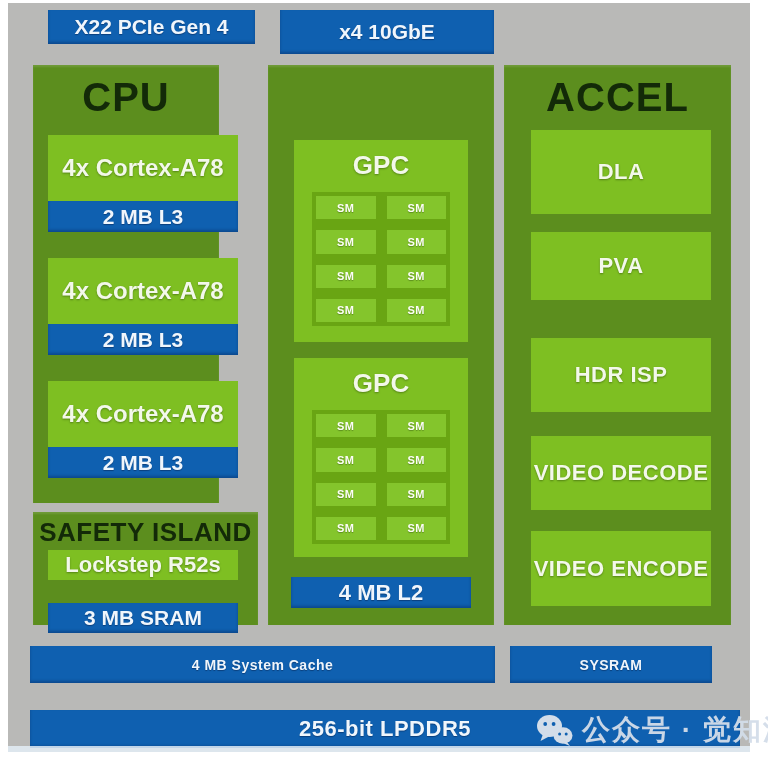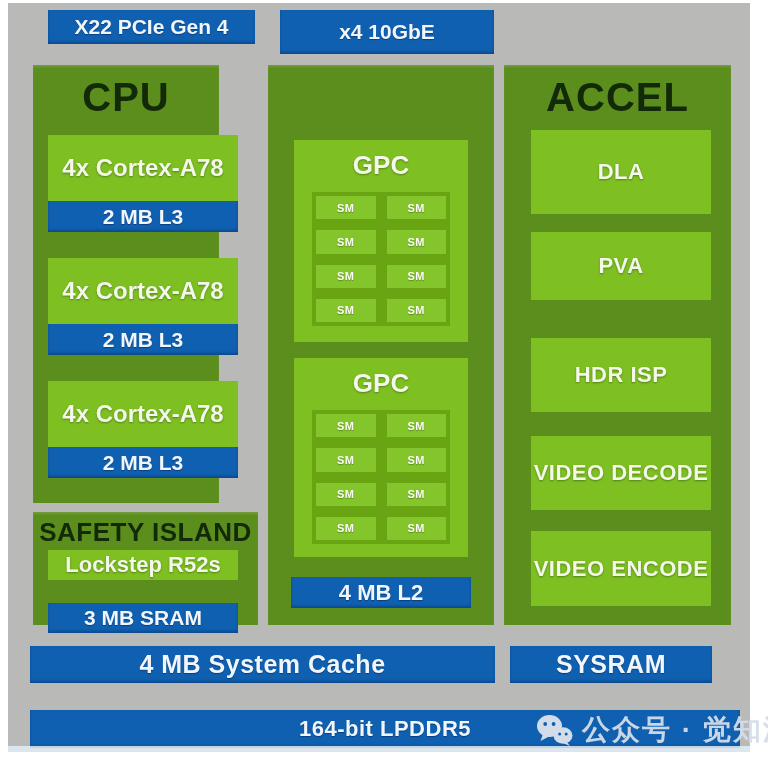--- a/index.html
+++ b/index.html
@@ -29,21 +29,21 @@
   .gpc-title{position:absolute;left:0;right:0;top:10px;text-align:center;font-size:26px;
              color:var(--text-light);text-shadow:0 1px 2px rgba(20,40,0,.4);}
   .sm-grid{position:absolute;left:18px;top:52px;width:138px;height:134px;background:var(--grid-line);
            display:grid;grid-template-columns:1fr 1fr;grid-template-rows:repeat(4,1fr);
            gap:11px;padding:4px;box-sizing:border-box;}
   .sm{background:var(--green-cell);color:#fdfef8;font-size:11px;letter-spacing:.5px;
       display:flex;align-items:center;justify-content:center;text-shadow:0 1px 1px rgba(20,40,0,.35);}
   .accel-blk{font-size:22px;letter-spacing:.5px;}
   .si-title{position:absolute;left:0;right:0;top:5px;text-align:center;font-size:26px;
             color:var(--title-dark);letter-spacing:.5px;}
-  .bottom-bar{font-size:25px;letter-spacing:.5px;}
+  .bottom-bar{font-size:14px;letter-spacing:.5px;}
   .watermark{position:absolute;left:528px;top:708px;height:38px;display:flex;align-items:center;
              gap:9px;white-space:nowrap;}
   .wm-text{color:var(--wm);font-size:28px;letter-spacing:2px;opacity:.95;}
   .glow{position:absolute;left:0;bottom:0;width:742px;height:6px;background:#e3edf7;opacity:.85;}
 </style>
 </head>
 <body>
 
 <div class="page">
   <div class="panel">
@@ -107,21 +107,21 @@
       <div class="col-title">ACCEL</div>
       <div class="abs ctr blk accel-blk" style="left:27px;top:65px;width:180px;height:84px;">DLA</div>
       <div class="abs ctr blk accel-blk" style="left:27px;top:167px;width:180px;height:68px;">PVA</div>
       <div class="abs ctr blk accel-blk" style="left:27px;top:273px;width:180px;height:74px;">HDR ISP</div>
       <div class="abs ctr blk accel-blk" style="left:27px;top:371px;width:180px;height:74px;">VIDEO DECODE</div>
       <div class="abs ctr blk accel-blk" style="left:27px;top:466px;width:180px;height:75px;">VIDEO ENCODE</div>
     </div>
 
     <div class="abs ctr bar-blue bottom-bar" style="left:22px;top:643px;width:465px;height:37px;">4 MB System Cache</div>
     <div class="abs ctr bar-blue bottom-bar" style="left:502px;top:643px;width:202px;height:37px;">SYSRAM</div>
-    <div class="abs ctr bar-blue bottom-bar" style="left:22px;top:707px;width:710px;height:38px;font-size:22px;">164-bit LPDDR5</div>
+    <div class="abs ctr bar-blue bottom-bar" style="left:22px;top:707px;width:710px;height:38px;font-size:22px;">256-bit LPDDR5</div>
 
     <div class="watermark">
       <svg width="37" height="34" viewBox="0 0 37 34">
         <ellipse cx="13.5" cy="13" rx="12.5" ry="11" fill="#d3dde9"></ellipse>
         <path d="M7 21 L4.5 28 L13 23.5 Z" fill="#d3dde9"></path>
         <circle cx="9.2" cy="11" r="1.9" fill="#0f60b0"></circle>
         <circle cx="17.6" cy="11" r="1.9" fill="#0f60b0"></circle>
         <ellipse cx="27" cy="22.5" rx="9.5" ry="8.2" fill="#d3dde9"></ellipse>
         <path d="M31 29 L34 33 L27.5 30.2 Z" fill="#d3dde9"></path>
         <circle cx="23.6" cy="21" r="1.5" fill="#0f60b0"></circle>

